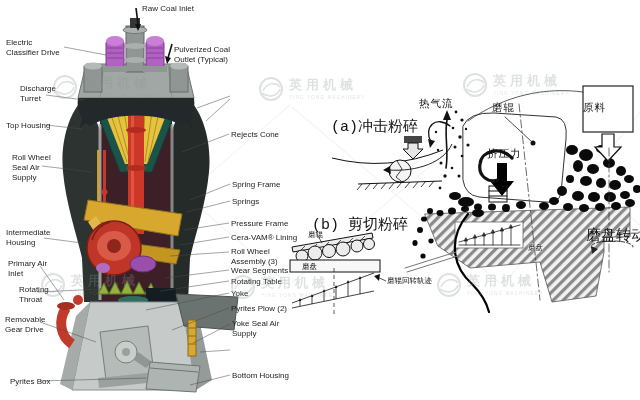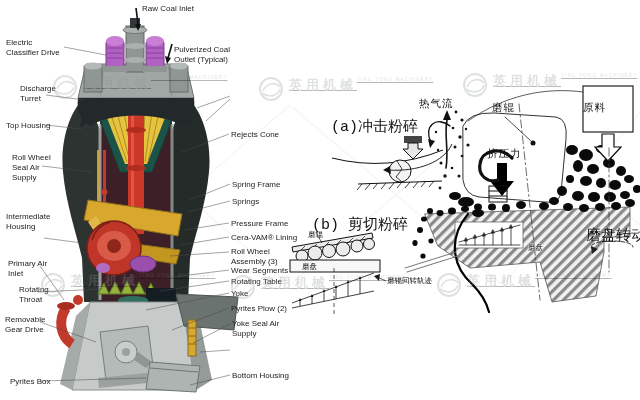--- a/index.html
+++ b/index.html
@@ -8,21 +8,21 @@
   svg{position:absolute;left:0;top:0;}
   .lbl{position:absolute;font-size:8px;line-height:1.22;color:#1c1c1c;z-index:5;}
   .nw{white-space:nowrap;}
   .cn{position:absolute;color:#111;z-index:5;font-family:Liberation Mono, monospace;}
   .cn-big{font-size:10.5px;letter-spacing:1px;}
   .cn-med{font-size:15px;}
   .cn-sm{font-size:7.5px;}
   .halo{text-shadow:0 0 2px #fff,0 0 2px #fff,0 0 2px #fff;}
   .wm{position:absolute;display:flex;align-items:flex-start;gap:5px;opacity:.28;z-index:9;
       pointer-events:none;}
-  .wm .col{display:flex;flex-direction:row;text-decoration:underline;}
+  .wm .col{display:flex;flex-direction:column;}
   .wm .brand{font-size:13px;font-weight:bold;letter-spacing:4px;color:#8d9598;}
   .wm .sub{font-size:4.5px;letter-spacing:1.2px;color:#8d9598;margin-top:1px;}
 </style>
 </head>
 <body>
 
 <div id="stage">
 
 <svg width="640" height="400" viewBox="0 0 640 400">
 
@@ -378,21 +378,21 @@
     <path d="M380,274 L374,276 L379,281 Z" fill="#111" stroke="none"></path>
   </g>
 </svg>
 
 <div class="lbl nw" style="left:142px;top:4px">Raw Coal Inlet</div>
 <div class="lbl" style="left:174px;top:45px;width:66px">Pulverized Coal Outlet  (Typical)</div>
 <div class="lbl" style="left:6px;top:38px;width:58px">Electric Classifier Drive</div>
 <div class="lbl" style="left:20px;top:84px;width:46px">Discharge Turret</div>
 <div class="lbl nw" style="left:6px;top:121px">Top Housing</div>
 <div class="lbl" style="left:12px;top:153px;width:46px">Roll Wheel Seal Air Supply</div>
-<div class="lbl" style="left:6px;top:212px;width:58px">Intermediate Housing</div>
+<div class="lbl" style="left:6px;top:228px;width:58px">Intermediate Housing</div>
 <div class="lbl" style="left:8px;top:259px;width:50px">Primary Air Inlet</div>
 <div class="lbl" style="left:19px;top:285px;width:40px">Rotating Throat</div>
 <div class="lbl" style="left:5px;top:315px;width:52px">Removable Gear Drive</div>
 <div class="lbl nw" style="left:10px;top:377px">Pyrites Box</div>
 <div class="lbl nw" style="left:231px;top:130px">Rejects Cone</div>
 <div class="lbl nw" style="left:232px;top:180px">Spring Frame</div>
 <div class="lbl nw" style="left:232px;top:197px">Springs</div>
 <div class="lbl nw" style="left:231px;top:219px">Pressure Frame</div>
 <div class="lbl nw" style="left:231px;top:233px">Cera-VAM® Lining</div>
 <div class="lbl" style="left:231px;top:247px;width:56px">Roll Wheel Assembly (3)</div>

